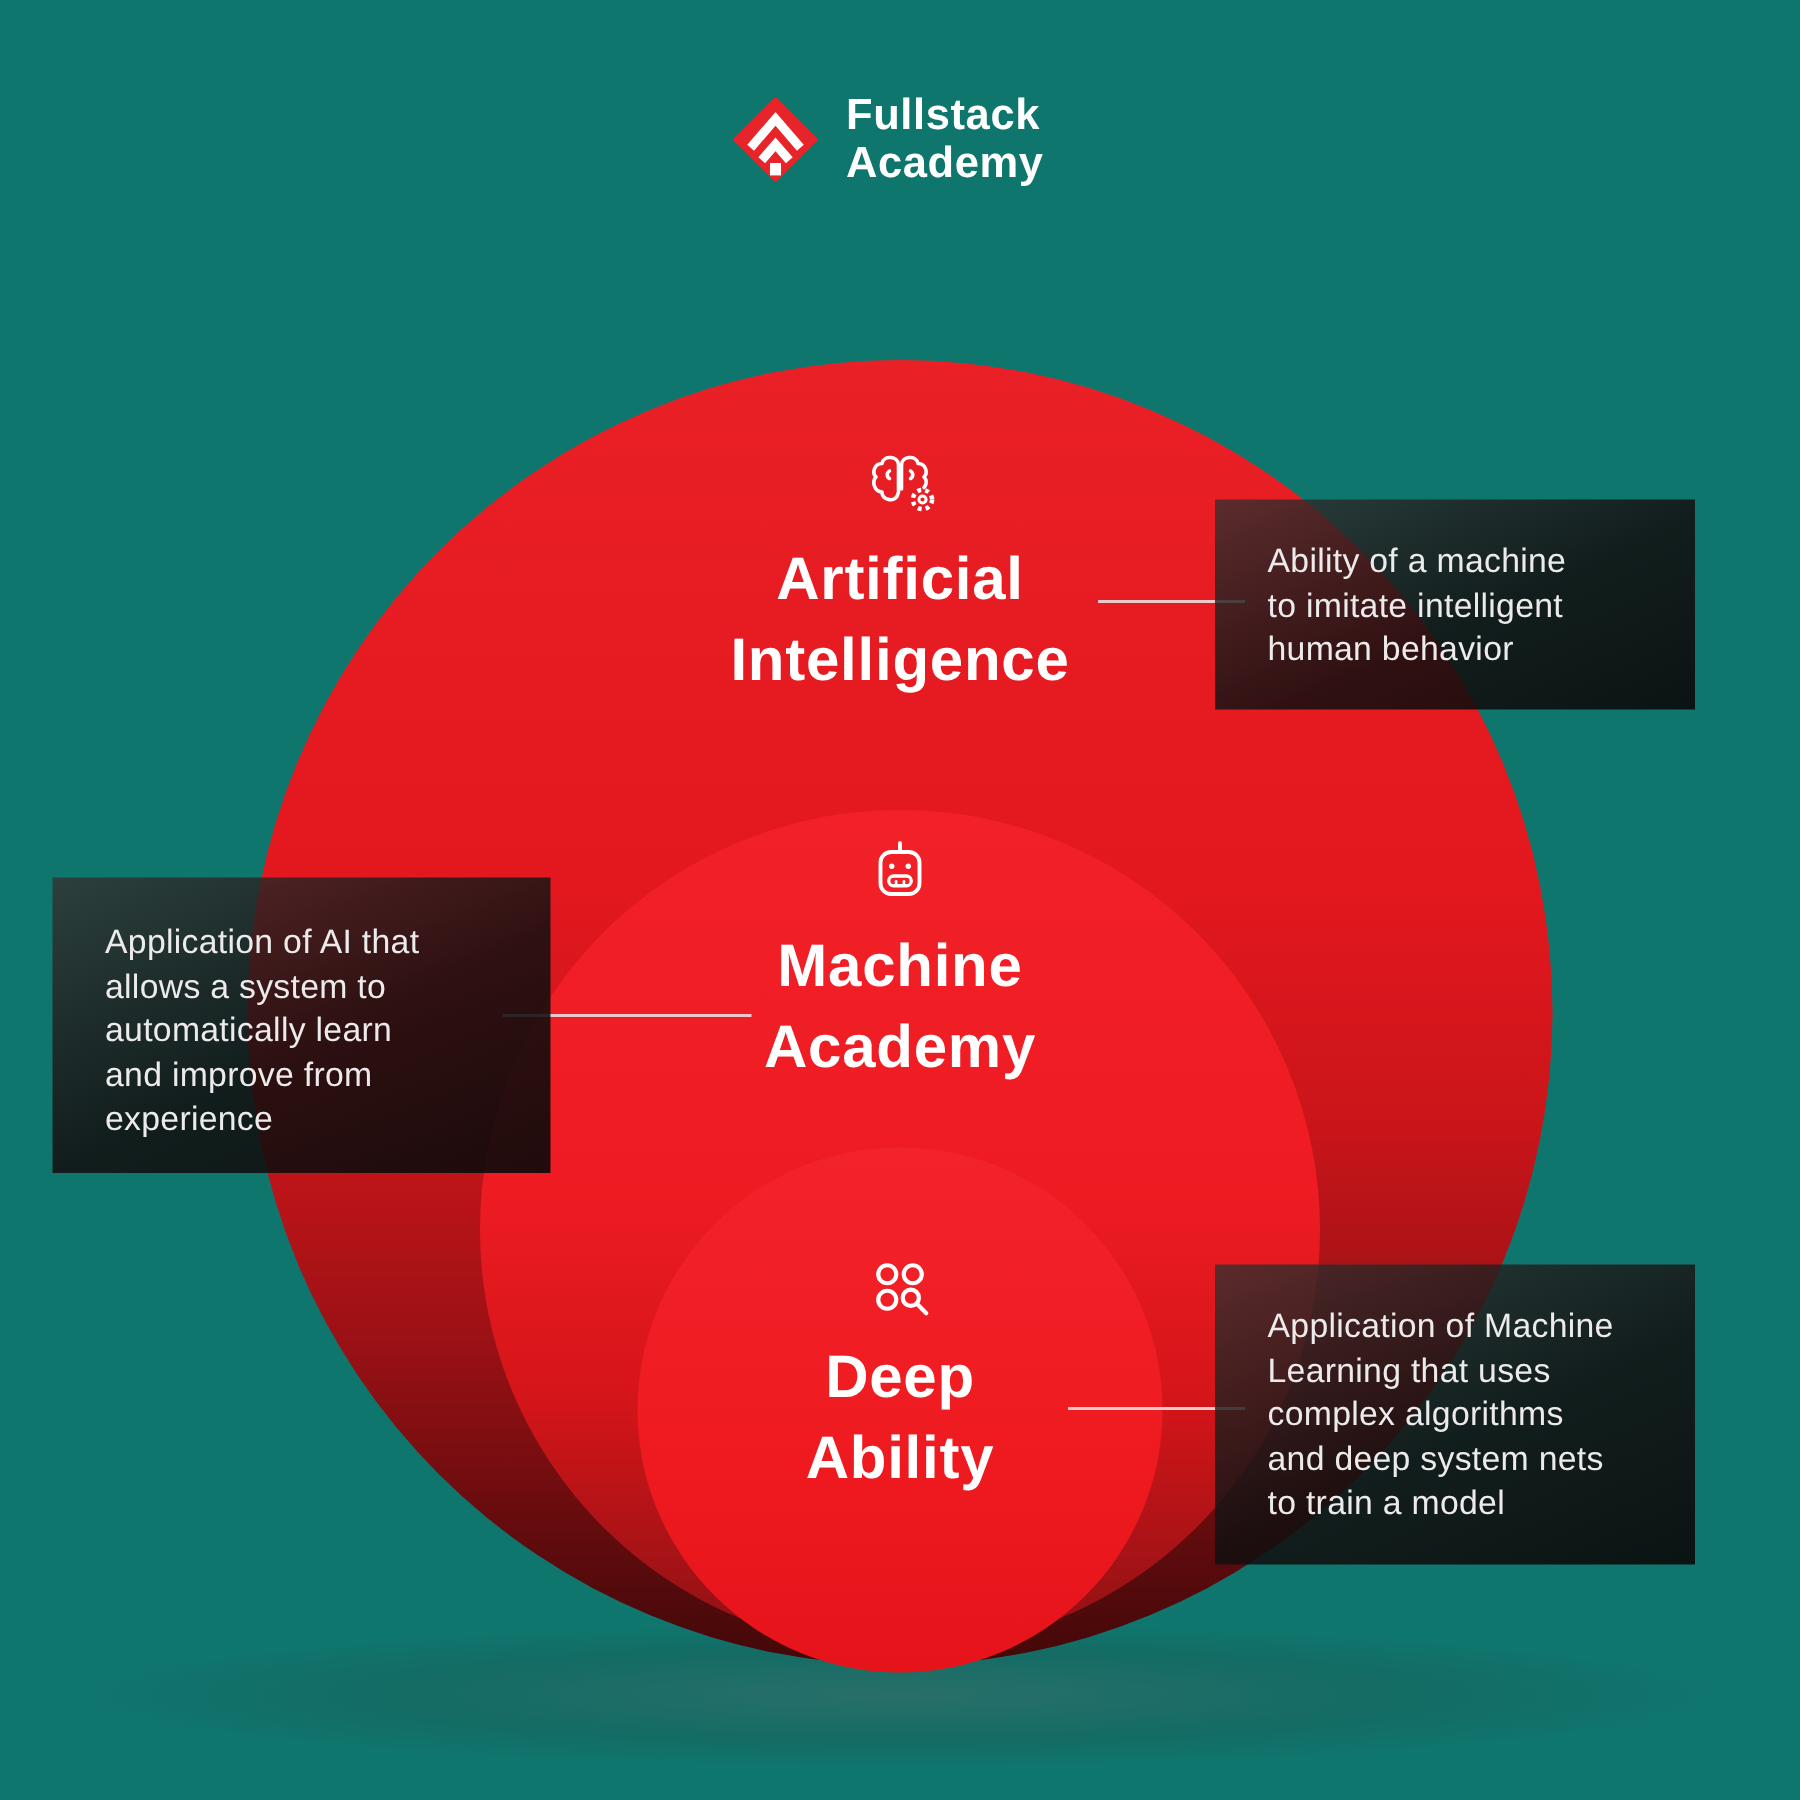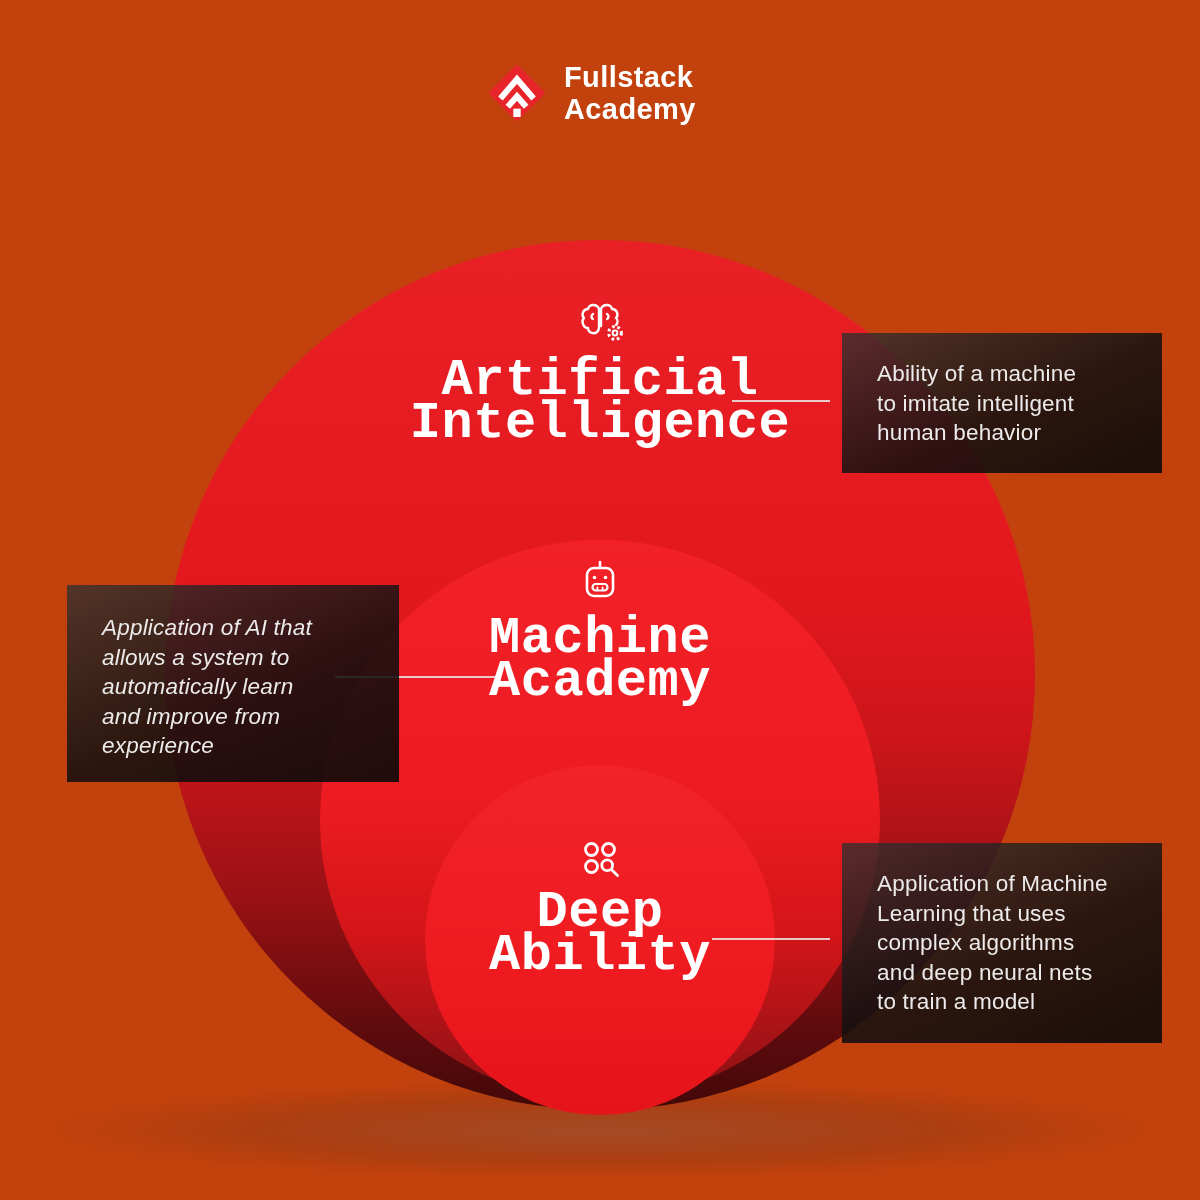--- a/index.html
+++ b/index.html
@@ -1,19 +1,19 @@
 <!DOCTYPE html>
 <html><head>
 <meta charset="utf-8">
 <style>
   * { margin:0; padding:0; box-sizing:border-box; }
   html,body { background:#000; }
   .stage{
     position:relative; width:1200px; height:1200px; overflow:hidden;
-    background:#c2410c;
+    background:#0f766e;
     font-family:"Liberation Sans", sans-serif;
   }
   
   .brand{ position:absolute; left:482px; top:58px; display:flex; align-items:center; gap:12px; }
   .brand-mark{ width:70px; height:70px; display:block; }
   .brand-name{
     color:#ffffff; font-size:29px; font-weight:bold; line-height:32px;
     letter-spacing:0.4px; white-space:pre-line;
   }
   
@@ -34,41 +34,39 @@
     position:absolute; left:55px; top:1082px; width:1090px; height:96px;
     background:radial-gradient(ellipse at center, rgba(95,95,95,0.32) 0%, rgba(45,45,45,0.14) 45%, rgba(0,0,0,0) 72%);
   }
   
   .ring-label{ position:absolute; width:400px; text-align:center; color:#fff; }
   #label-ai{ left:400px; top:300px; }
   #label-ml{ left:400px; top:560px; }
   #label-dl{ left:400px; top:838px; }
   .ring-icon{ display:block; margin:0 auto 13px auto; }
   .ring-title{
-    font-size:52px; font-weight:bold; line-height:43px; letter-spacing:0.5px;
+    font-size:40px; font-weight:bold; line-height:54px; letter-spacing:0.5px;
     white-space:pre-line;
-    font-family:Liberation Mono, monospace;
   }
   
   .connector{ position:absolute; height:2px; background:rgba(235,233,233,0.85); }
   #line-ai{ left:732px; top:400px; width:98px; }
   #line-ml{ left:335px; top:676px; width:166px; }
   #line-dl{ left:712px; top:938px; width:118px; }
   
   .callout{
     position:absolute;
     background:linear-gradient(155deg, rgba(52,48,48,0.78) 0%, rgba(18,15,15,0.86) 55%, rgba(10,9,9,0.9) 100%);
-    margin-left:32px;
   }
   .callout-text{
     color:#eceaea; font-size:22.5px; line-height:29.5px; letter-spacing:0.2px;
     white-space:pre-line;
   }
   #callout-ai{ left:810px; top:333px; width:320px; height:140px; padding:26px 20px 0 35px; }
-  #callout-ml{ left:35px;  top:585px; width:332px; height:197px; padding:28px 15px 0 35px;font-style:italic; }
+  #callout-ml{ left:35px;  top:585px; width:332px; height:197px; padding:28px 15px 0 35px; }
   #callout-dl{ left:810px; top:843px; width:320px; height:200px; padding:26px 15px 0 35px; }
 </style>
 </head>
 <body>
 
 <div class="stage">
 
   <header class="brand">
     <svg class="brand-mark" viewBox="0 0 76 76" aria-hidden="true">
       <g transform="rotate(45 38 38)">
@@ -149,17 +147,17 @@
 allows a system to
 automatically learn
 and improve from
 experience</p>
   </aside>
 
   <aside class="callout" id="callout-dl">
     <p class="callout-text">Application of Machine
 Learning that uses
 complex algorithms
-and deep neural nets
+and deep system nets
 to train a model</p>
   </aside>
 
 </div>
 
 </body></html>

